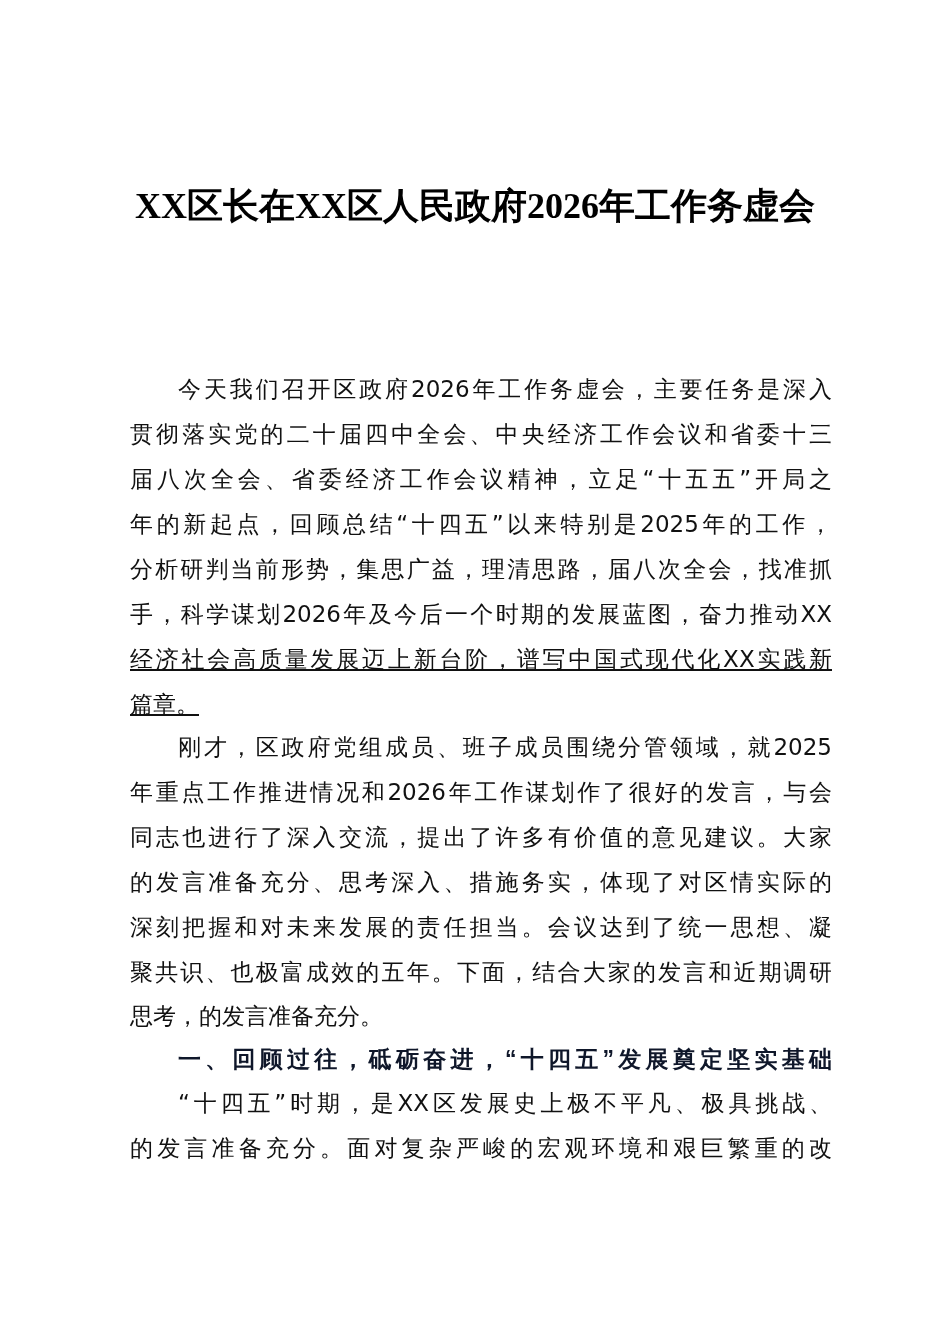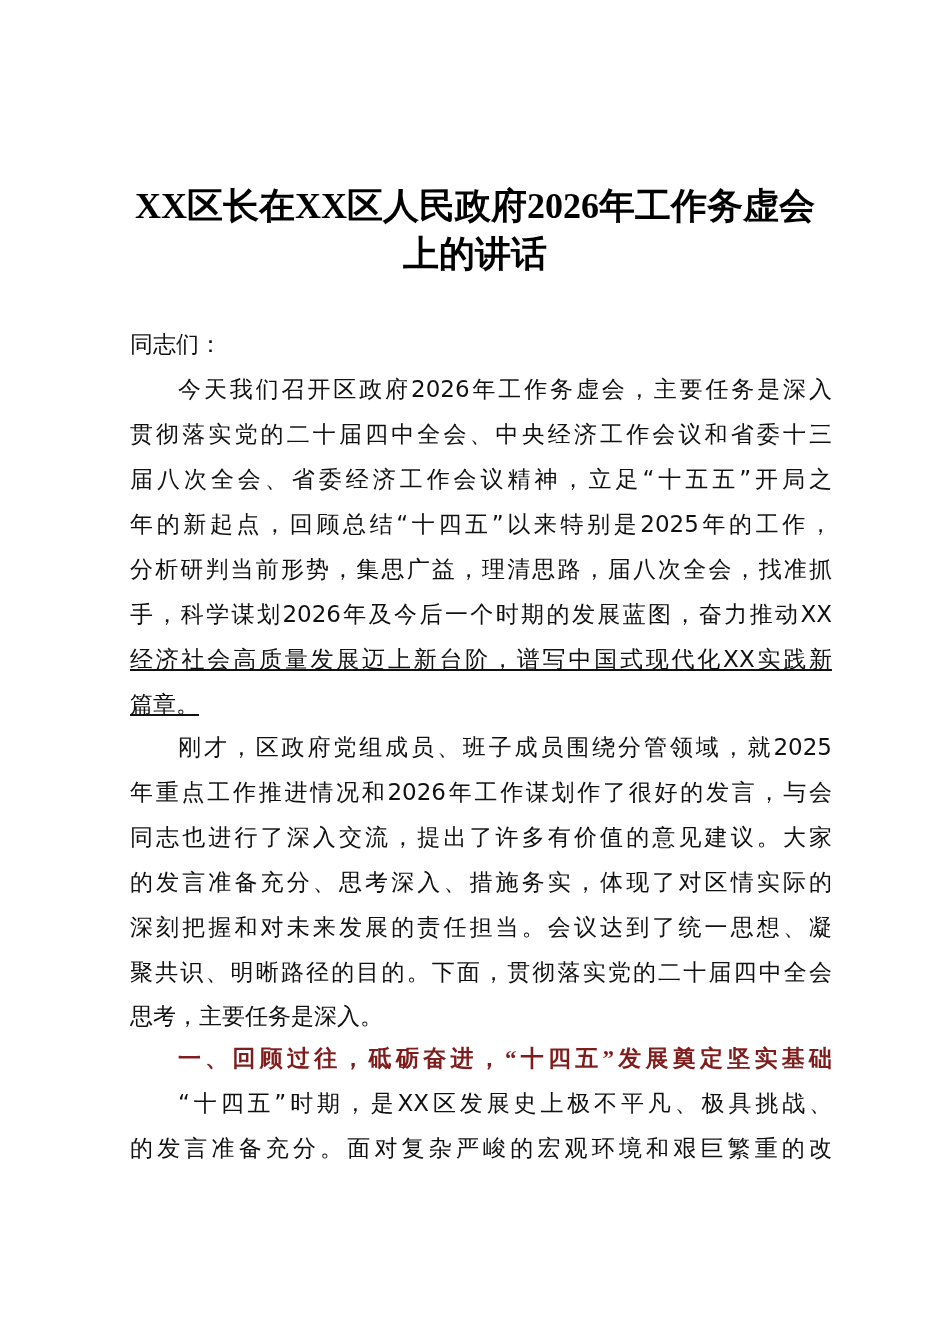--- a/index.html
+++ b/index.html
@@ -14,54 +14,52 @@
       position: absolute; left: 130px; width: 702px;
       font-family: "DejaVu Sans", "Liberation Sans", sans-serif;
       font-size: 23px; color: #111; line-height: 30px; height: 30px;
       white-space: nowrap; text-align: justify; text-align-last: justify;
       letter-spacing: 0px;
     }
     .line.last { text-align-last: left; }
     .line.indent { left: 178px; width: 654px; }
     .heading {
       position: absolute; left: 178px; width: 654px;
-      font-family: Liberation Serif, serif;
-      font-weight: bold; font-size: 23px; color: #7f1d1d; line-height: 30px; white-space: nowrap;
+      font-family: Liberation Sans, sans-serif;
+      font-weight: bold; font-size: 23px; color: #0f172a; line-height: 30px; white-space: nowrap;
       text-align: justify; text-align-last: justify;
     }
   </style>
 </head>
 <body>
 
 <div class="page">
 
   <div class="title" style="top:166px;">XX区长在XX区人民政府2026年工作务虚会</div>
-  <div class="title" style="top:214px;">上的讲话</div>
 
-  <div class="line last" style="top:313px;">同志们：</div>
 
   <div>
     <div class="line indent" style="top:358px;">今天我们召开区政府2026年工作务虚会，主要任务是深入</div>
     <div class="line" style="top:403px;">贯彻落实党的二十届四中全会、中央经济工作会议和省委十三</div>
     <div class="line" style="top:448px;">届八次全会、省委经济工作会议精神，立足“十五五”开局之</div>
     <div class="line" style="top:493px;">年的新起点，回顾总结“十四五”以来特别是2025年的工作，</div>
     <div class="line" style="top:538px;">分析研判当前形势，集思广益，理清思路，届八次全会，找准抓</div>
     <div class="line" style="top:583px;">手，科学谋划2026年及今后一个时期的发展蓝图，奋力推动XX</div>
     <div class="line" style="top:628px;text-decoration:underline;">经济社会高质量发展迈上新台阶，谱写中国式现代化XX实践新</div>
     <div class="line last" style="top:673px;text-decoration:underline;">篇章。</div>
   </div>
 
   <div>
     <div class="line indent" style="top:716px;">刚才，区政府党组成员、班子成员围绕分管领域，就2025</div>
     <div class="line" style="top:761px;">年重点工作推进情况和2026年工作谋划作了很好的发言，与会</div>
     <div class="line" style="top:806px;">同志也进行了深入交流，提出了许多有价值的意见建议。大家</div>
     <div class="line" style="top:851px;">的发言准备充分、思考深入、措施务实，体现了对区情实际的</div>
     <div class="line" style="top:896px;">深刻把握和对未来发展的责任担当。会议达到了统一思想、凝</div>
-    <div class="line" style="top:941px;">聚共识、明晰路径的目的。下面，贯彻落实党的二十届四中全会</div>
-    <div class="line last" style="top:985px;">思考，主要任务是深入。</div>
+    <div class="line" style="top:941px;">聚共识、也极富成效的五年。下面，结合大家的发言和近期调研</div>
+    <div class="line last" style="top:985px;">思考，的发言准备充分。</div>
   </div>
 
   <div class="heading" style="top:1028px;">一、回顾过往，砥砺奋进，“十四五”发展奠定坚实基础</div>
 
   <div>
     <div class="line indent" style="top:1072px;">“十四五”时期，是XX区发展史上极不平凡、极具挑战、</div>
     <div class="line" style="top:1117px;">的发言准备充分。面对复杂严峻的宏观环境和艰巨繁重的改</div>
   </div>
 
 </div>

